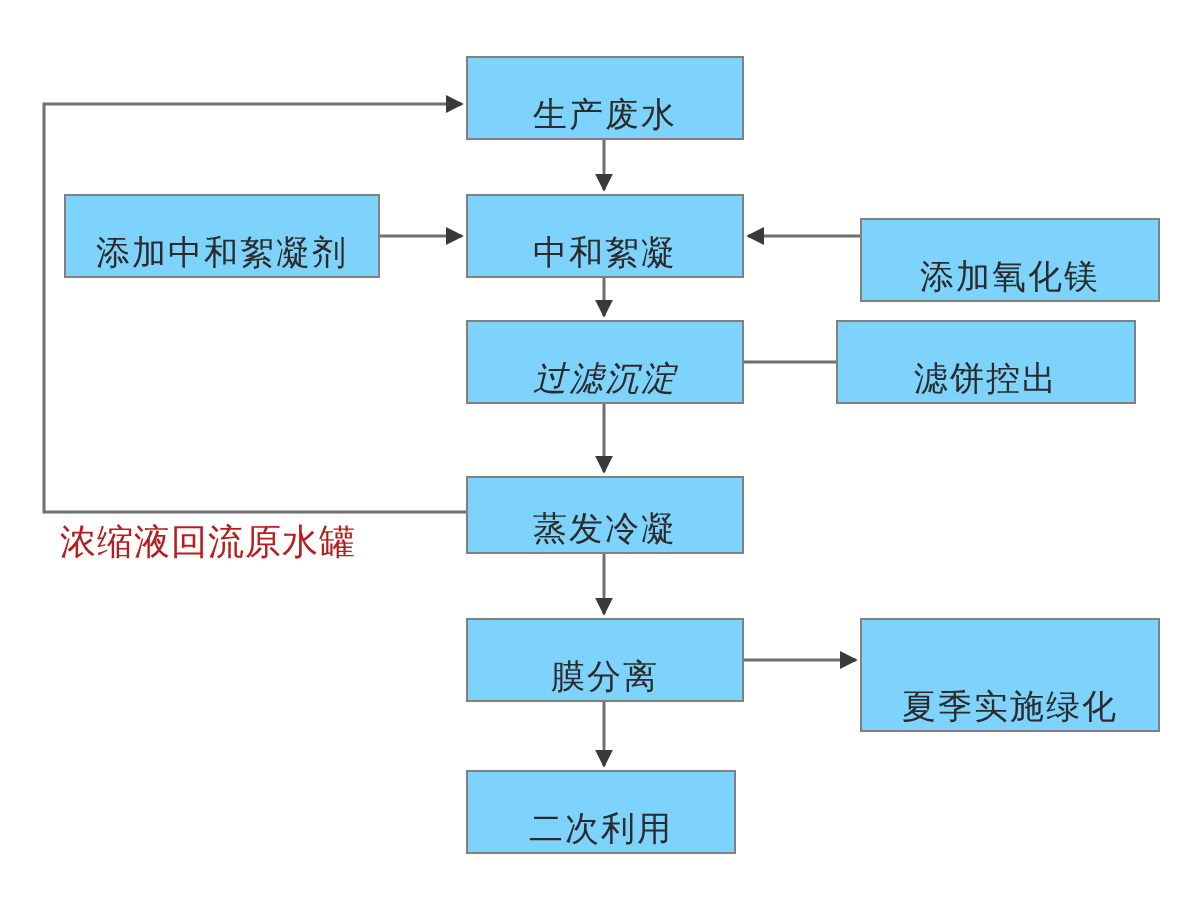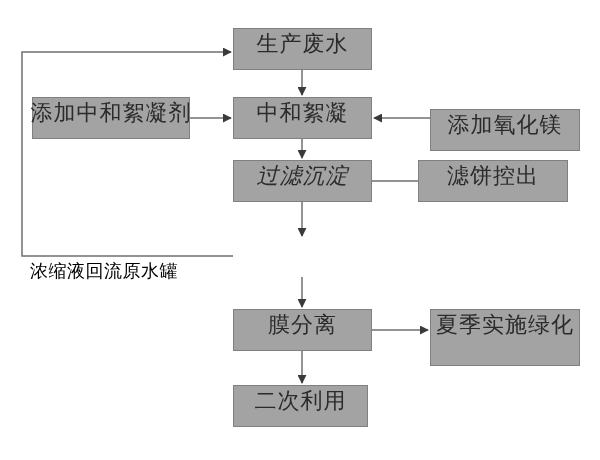--- a/index.html
+++ b/index.html
@@ -22,33 +22,33 @@
     left: 0;
     top: 0;
     width: 600px;
     height: 460px;
     pointer-events: none;
   }
   .node {
     position: absolute;
     box-sizing: border-box;
     border: 1.6px solid #808080;
-    background: #a3a3a3;
+    background: #7dd3fc;
     display: flex;
-    align-items: flex-start;
+    align-items: flex-end;
     justify-content: center;
     color: #2b2b2b;
-    font-size: 22px;
+    font-size: 17px;
     letter-spacing: 1px;
     white-space: nowrap;
     z-index: 2;
   }
   .loop-label {
     position: absolute;
-    color: #000000;
+    color: #b91c1c;
     font-size: 18px;
     letter-spacing: 0.5px;
     white-space: nowrap;
     z-index: 2;
   }
 </style>
 </head>
 <body>
 
 <div id="canvas">
@@ -101,20 +101,23 @@
   </div>
 
   <div class="node" style="left:233px; top:160px; width:139px; height:42px;font-style:italic;">
     <span>过滤沉淀</span>
   </div>
 
   <div class="node" style="left:418px; top:160px; width:150px; height:42px;">
     <span>滤饼控出</span>
   </div>
 
+  <div class="node" style="left:233px; top:238px; width:139px; height:39px;">
+    <span>蒸发冷凝</span>
+  </div>
 
   <div class="node" style="left:233px; top:309px; width:139px; height:42px;">
     <span>膜分离</span>
   </div>
 
   <div class="node" style="left:430px; top:309px; width:150px; height:57px;">
     <span>夏季实施绿化</span>
   </div>
 
   <div class="node" style="left:233px; top:385px; width:135px; height:42px;">

